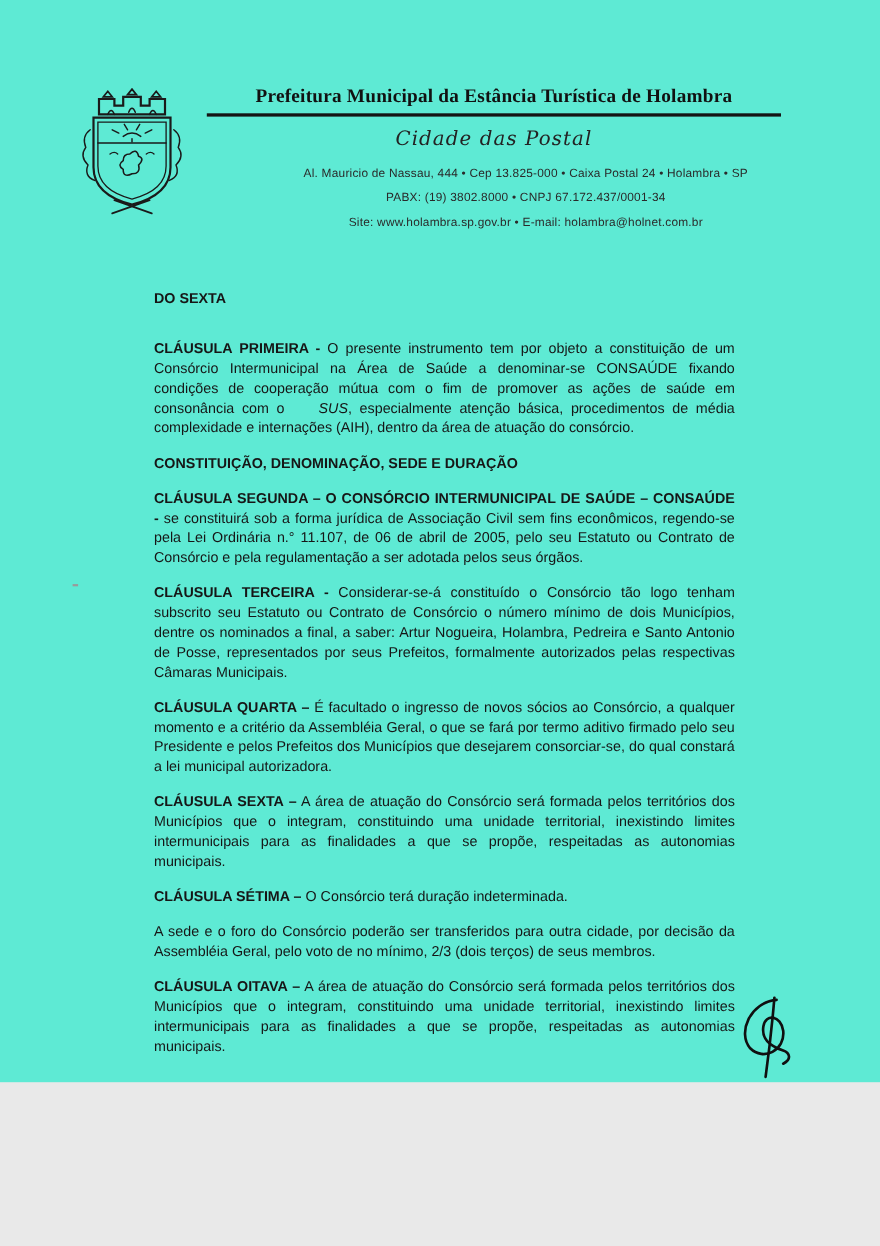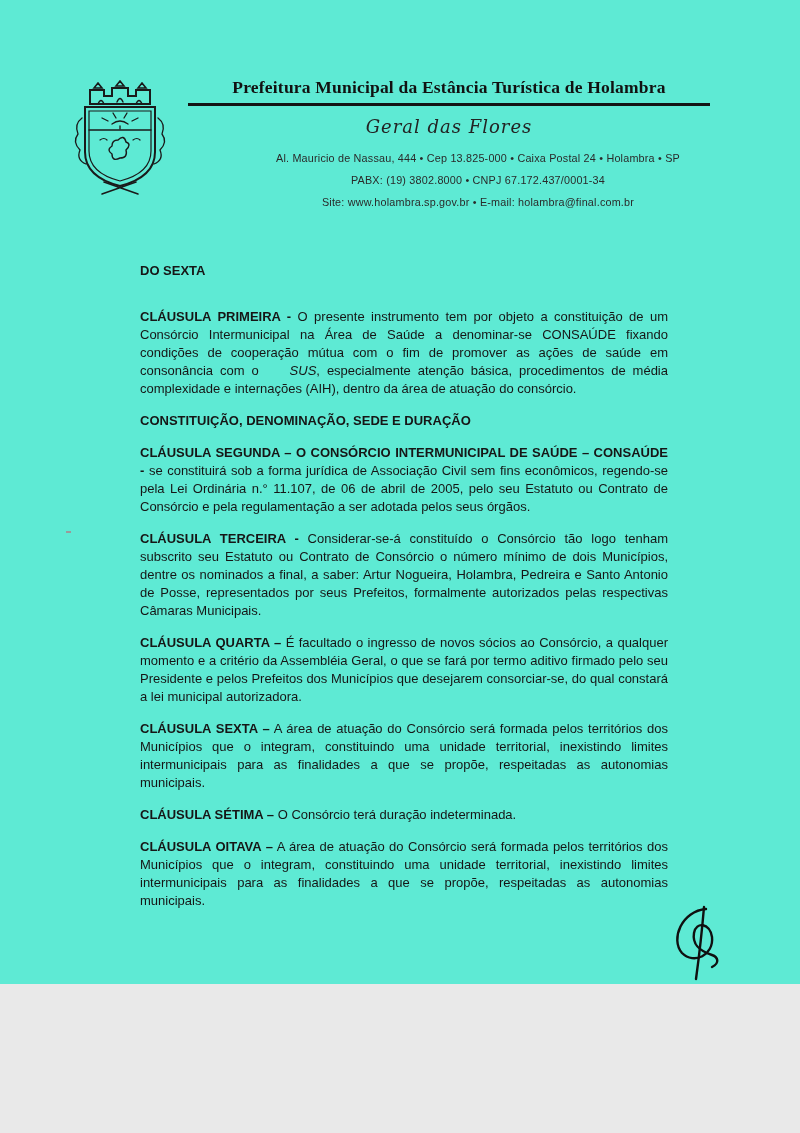--- a/index.html
+++ b/index.html
@@ -79,24 +79,24 @@
       <path d="M40 66 q4 -3 7 0 M73 66 q4 -3 7 0" stroke-width="1.2"></path>
 
       <path d="M22 44 q-8 6 -4 16 q-6 8 2 16 q-4 10 6 14" stroke-width="1.3"></path>
       <path d="M98 44 q8 6 4 16 q6 8 -2 16 q4 10 -6 14" stroke-width="1.3"></path>
 
       <path d="M44 108 L78 120 M76 108 L42 120" stroke-width="1.6"></path>
     </svg>
   </div>
 
   <div class="hdr-title">Prefeitura Municipal da Estância Turística de Holambra</div>
-  <div class="hdr-motto">Geral das Flores</div>
+  <div class="hdr-motto">Cidade das Postal</div>
   <div class="hdr-line l1">Al. Mauricio de Nassau, 444  •  Cep 13.825-000  •  Caixa Postal 24  •  Holambra  •  SP</div>
   <div class="hdr-line l2">PABX: (19) 3802.8000   •   CNPJ 67.172.437/0001-34</div>
-  <div class="hdr-line l3">Site: www.holambra.sp.gov.br   •   E-mail: holambra@final.com.br</div>
+  <div class="hdr-line l3">Site: www.holambra.sp.gov.br   •   E-mail: holambra@holnet.com.br</div>
 
   <div class="doc">
 
     <p class="heading first">DO SEXTA</p>
 
     <p><b>CLÁUSULA PRIMEIRA -</b>
       <span>O presente instrumento tem por objeto a constituição de um Consórcio Intermunicipal na Área de Saúde a denominar-se CONSAÚDE fixando condições de cooperação mútua com o fim de promover as ações de saúde em consonância com o</span>
       <i>SUS</i><span>, especialmente atenção básica, procedimentos de média complexidade e internações (AIH), dentro da área de atuação do consórcio.</span></p>
 
     <p class="heading">CONSTITUIÇÃO, DENOMINAÇÃO, SEDE E DURAÇÃO</p>
@@ -110,20 +110,21 @@
     <p><b>CLÁUSULA QUARTA –</b>
       <span>É facultado o ingresso de novos sócios ao Consórcio, a qualquer momento e a critério da Assembléia Geral, o que se fará por termo aditivo firmado pelo seu Presidente e pelos Prefeitos dos Municípios que desejarem consorciar-se, do qual constará a lei municipal autorizadora.</span></p>
 
 
     <p><b>CLÁUSULA SEXTA –</b>
       <span>A área de atuação do Consórcio será formada pelos territórios dos Municípios que o integram, constituindo uma unidade territorial, inexistindo limites intermunicipais para as finalidades a que se propõe, respeitadas as autonomias municipais.</span></p>
 
     <p><b>CLÁUSULA SÉTIMA –</b>
       <span>O Consórcio terá duração indeterminada.</span></p>
 
+    <p>A sede e o foro do Consórcio poderão ser transferidos para outra cidade, por decisão da Assembléia Geral, pelo voto de no mínimo, 2/3 (dois terços) de seus membros.</p>
 
     <p><b>CLÁUSULA OITAVA –</b>
       <span>A área de atuação do Consórcio será formada pelos territórios dos Municípios que o integram, constituindo uma unidade territorial, inexistindo limites intermunicipais para as finalidades a que se propõe, respeitadas as autonomias municipais.</span></p>
 
   </div>
 
   <div class="sig" style="left:668px;top:905px;">
     <svg width="58" height="78" viewBox="0 0 58 78" fill="none" stroke="#101010" stroke-width="2.4" stroke-linecap="round">
       <path d="M38 4 C 14 6, 2 34, 14 48 C 26 60, 46 50, 44 32 C 42 18, 28 16, 26 28 C 24 40, 32 46, 44 50 C 50 52, 52 58, 44 62"></path>
       <path d="M36 2 C 34 26, 31 52, 28 74"></path>

